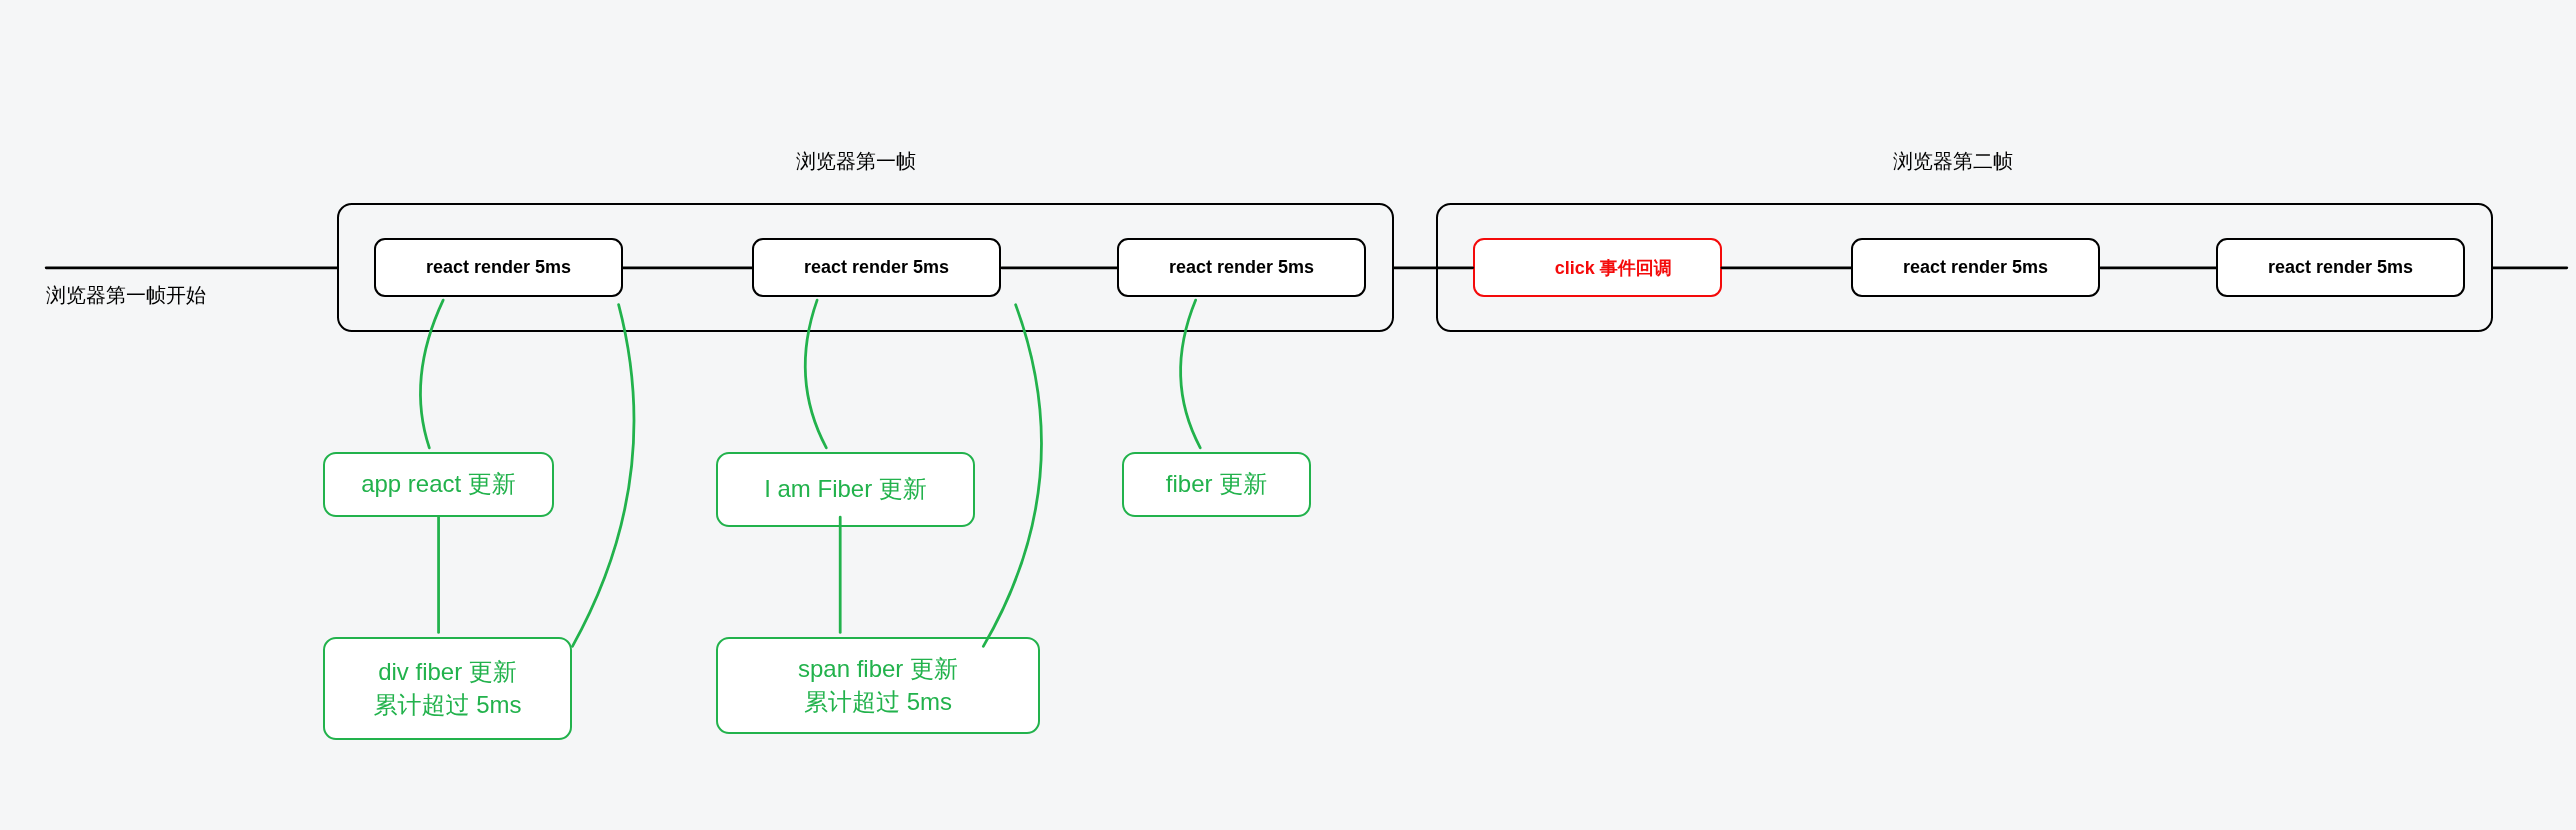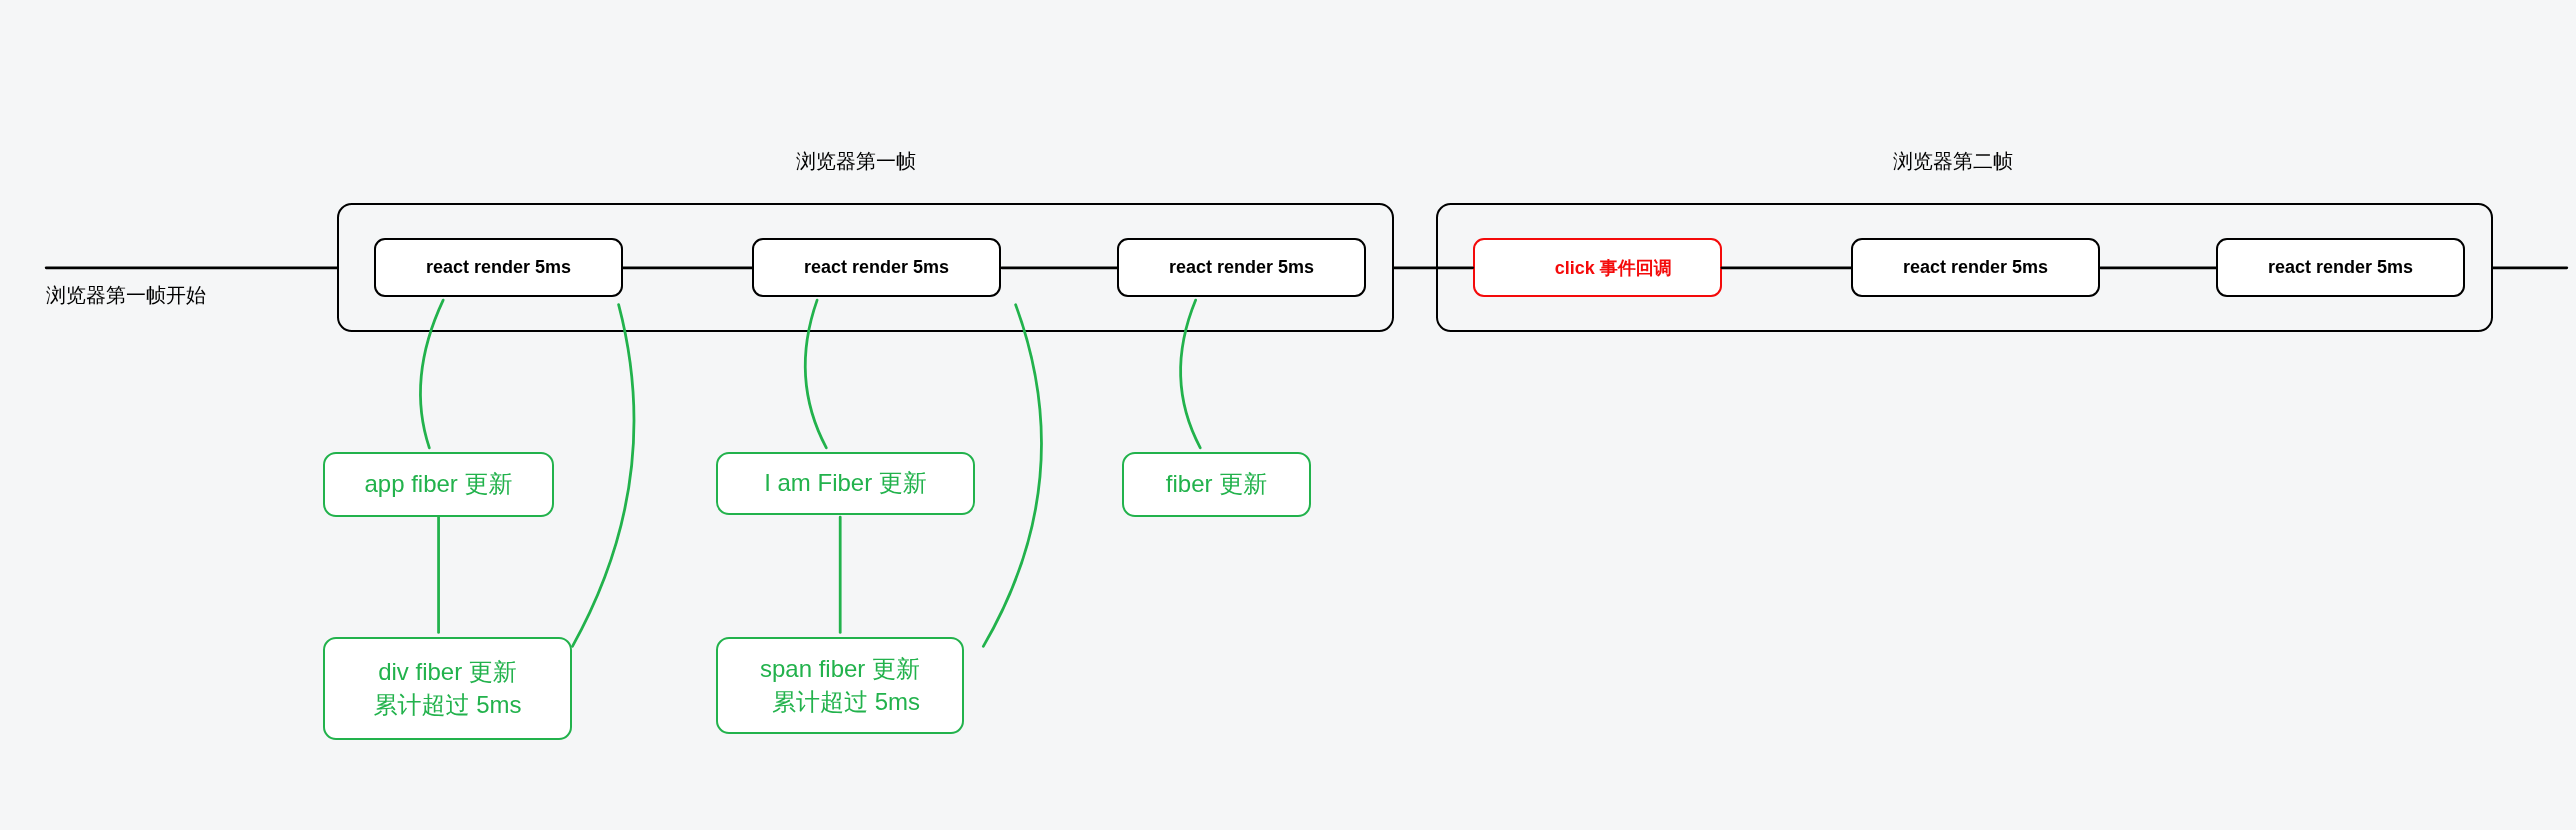--- a/index.html
+++ b/index.html
@@ -88,26 +88,26 @@
 <div class="render-box" style="left:1117px; top:238px; width:249px; height:59px;">react render 5ms</div>
 
 <div class="label" style="left:1893px; top:148px;">浏览器第二帧</div>
 
 <div class="frame-box" style="left:1436px; top:203px; width:1057px; height:129px;"></div>
 
 <div class="render-box red" style="left:1473px; top:238px; width:249px; height:59px;">click 事件回调</div>
 <div class="render-box" style="left:1851px; top:238px; width:249px; height:59px;">react render 5ms</div>
 <div class="render-box" style="left:2216px; top:238px; width:249px; height:59px;">react render 5ms</div>
 
-<div class="green-box" style="left:323px; top:452px; width:231px; height:65px;">app fiber 更新</div>
+<div class="green-box" style="left:323px; top:452px; width:231px; height:65px;">app react 更新</div>
 <div class="green-box" style="left:323px; top:637px; width:249px; height:103px;">div fiber 更新
 累计超过 5ms</div>
 
-<div class="green-box" style="left:716px; top:452px; width:259px; height:63px;">I am Fiber 更新</div>
-<div class="green-box" style="left:716px; top:637px; width:248px; height:97px;text-align:right;">span fiber 更新
+<div class="green-box" style="left:716px; top:452px; width:259px; height:75px;">I am Fiber 更新</div>
+<div class="green-box" style="left:716px; top:637px; width:324px; height:97px;">span fiber 更新
 累计超过 5ms</div>
 
 <div class="green-box" style="left:1122px; top:452px; width:189px; height:65px;">fiber 更新</div>
 
 <svg class="conn" viewBox="0 0 2790 900" width="2576" height="831">
   <defs>
     <marker id="arrBlack" viewBox="0 0 10 10" refX="8" refY="5" markerWidth="8" markerHeight="8" orient="auto-start-reverse">
       <path d="M 0 0 L 10 5 L 0 10 z" fill="#000"></path>
     </marker>
     <marker id="arrGreen" viewBox="0 0 10 10" refX="8" refY="5" markerWidth="8" markerHeight="8" orient="auto-start-reverse">

